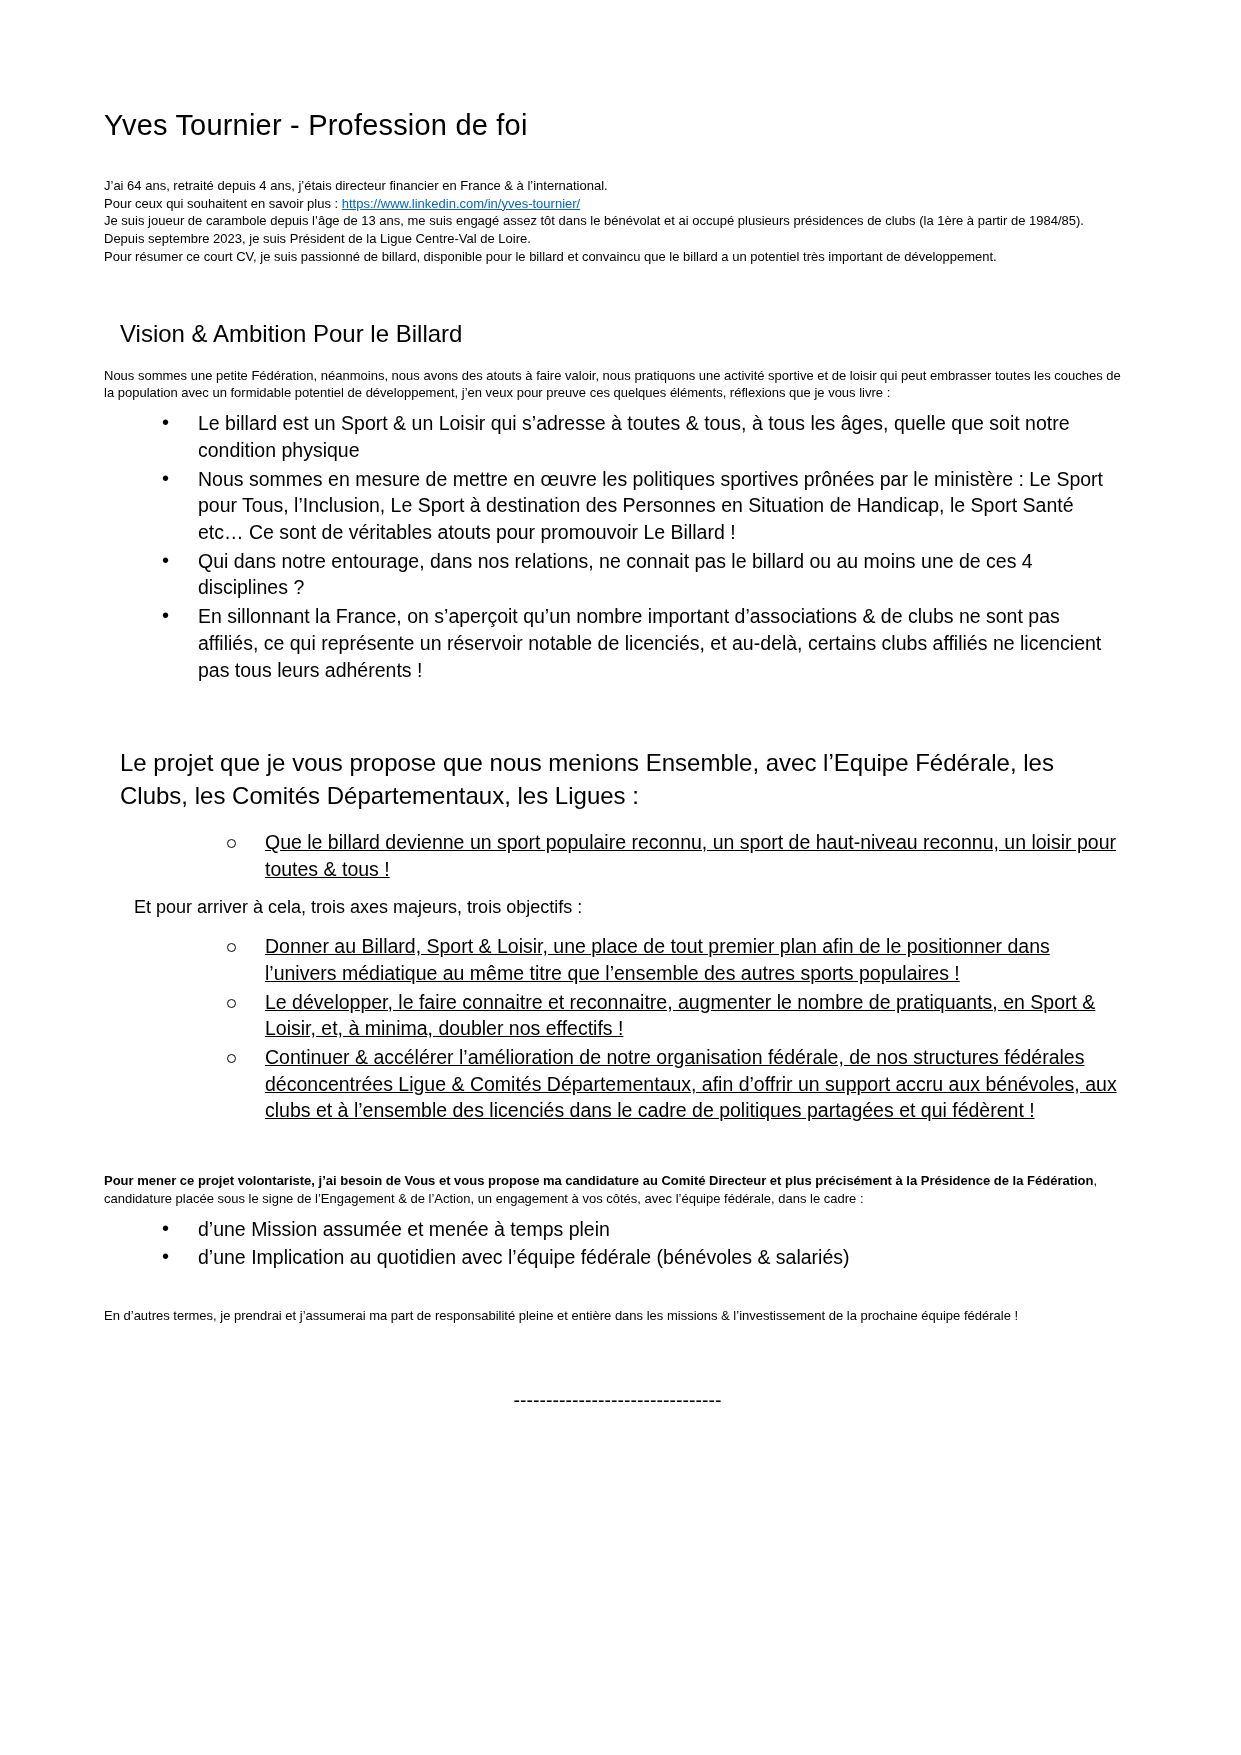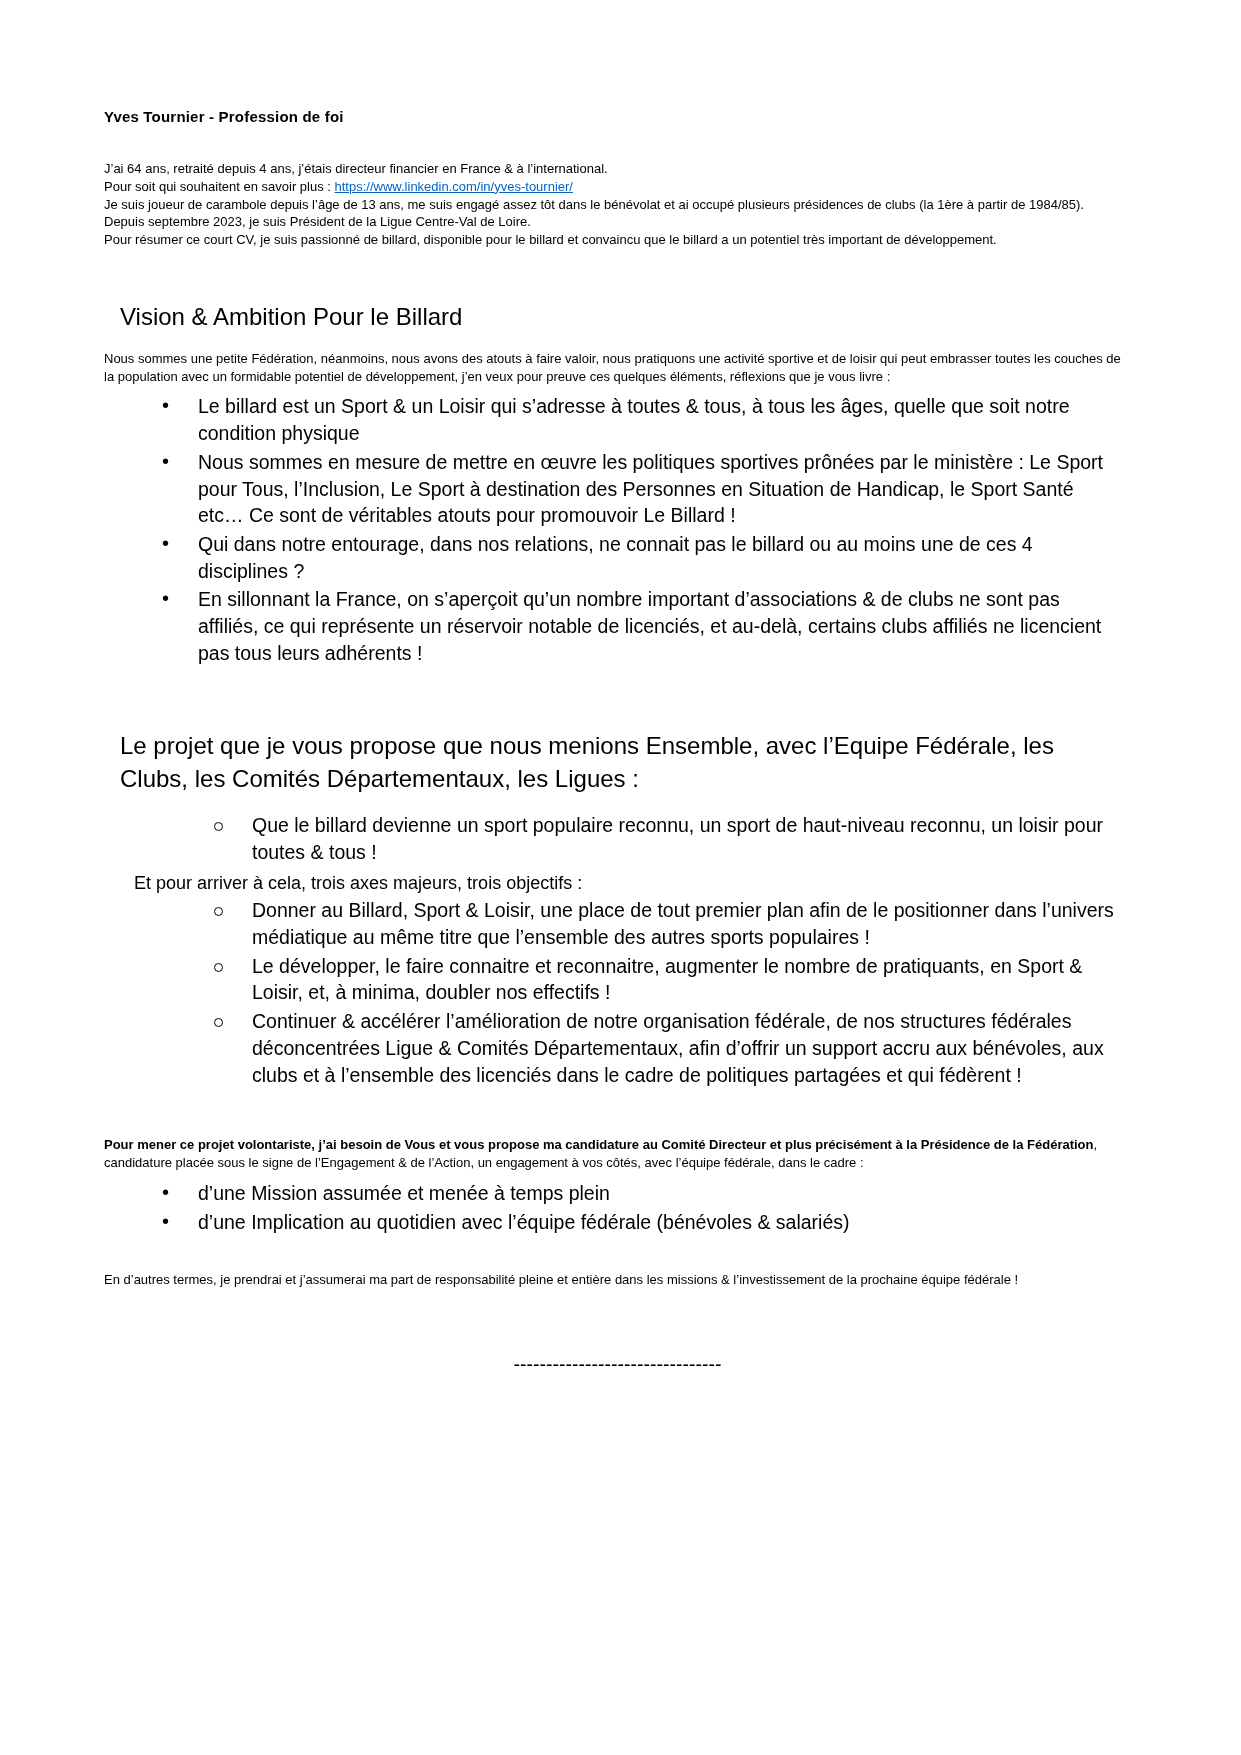--- a/index.html
+++ b/index.html
@@ -15,22 +15,22 @@
     -webkit-font-smoothing: antialiased;
   }
   .page {
     position: relative;
     width: 1241px;
     min-height: 1755px;
     box-sizing: border-box;
     padding: 108px 110px 60px 104px;
   }
   .doc-title {
-    font-size: 15px;
-    font-weight: bold;
+    font-size: 29px;
+    font-weight: normal;
     letter-spacing: 0.2px;
     margin: 0 0 34px 0;
     line-height: 1.2;
   }
   p.para {
     font-size: 13px;
     line-height: 1.37;
     margin: 0;
     text-align: left;
   }
@@ -67,22 +67,23 @@
   ul.bullets > li::before {
     content: "\2022";
     position: absolute;
     left: 8px;
     top: -1px;
     font-size: 20px;
     line-height: 1.37;
   }
   ul.circles {
     list-style: none;
-    margin: 0;
+    margin: 13px;
     padding: 0 0 0 104px;
+    text-decoration: underline;
   }
   ul.circles > li {
     position: relative;
     font-size: 19.5px;
     line-height: 1.37;
     padding-left: 44px;
     margin-bottom: 2px;
   }
   ul.circles > li::before {
     content: "";
@@ -117,21 +118,21 @@
 </style>
 </head>
 <body>
 
 <div class="page">
 
   <h1 class="doc-title">Yves Tournier  -  Profession de foi</h1>
 
   <div class="block">
     <p class="para">J’ai 64 ans, retraité depuis 4 ans, j’étais directeur financier en France &amp; à l’international.</p>
-    <p class="para"><span>Pour soit qui souhaitent en savoir plus : </span><a class="link" href="#">https://www.linkedin.com/in/yves-tournier/</a></p>
+    <p class="para"><span>Pour ceux qui souhaitent en savoir plus : </span><a class="link" href="#">https://www.linkedin.com/in/yves-tournier/</a></p>
     <p class="para">Je suis joueur de carambole depuis l’âge de 13 ans, me suis engagé assez tôt dans le bénévolat et ai occupé plusieurs présidences de clubs (la 1ère à partir de 1984/85).</p>
     <p class="para">Depuis septembre 2023, je suis Président de la Ligue Centre-Val de Loire.</p>
     <p class="para">Pour résumer ce court CV, je suis passionné de billard, disponible pour le billard et convaincu que le billard a un potentiel très important de développement.</p>
   </div>
 
   <div class="spacer-sm"></div>
 
   <div class="block">
     <p class="heading">Vision &amp; Ambition Pour le Billard</p>
     <p class="para">Nous sommes une petite Fédération, néanmoins, nous avons des atouts à faire valoir, nous pratiquons une activité sportive et de loisir qui peut embrasser toutes les couches de la population avec un formidable potentiel de développement, j’en veux pour preuve ces quelques éléments, réflexions que je vous livre :</p>

